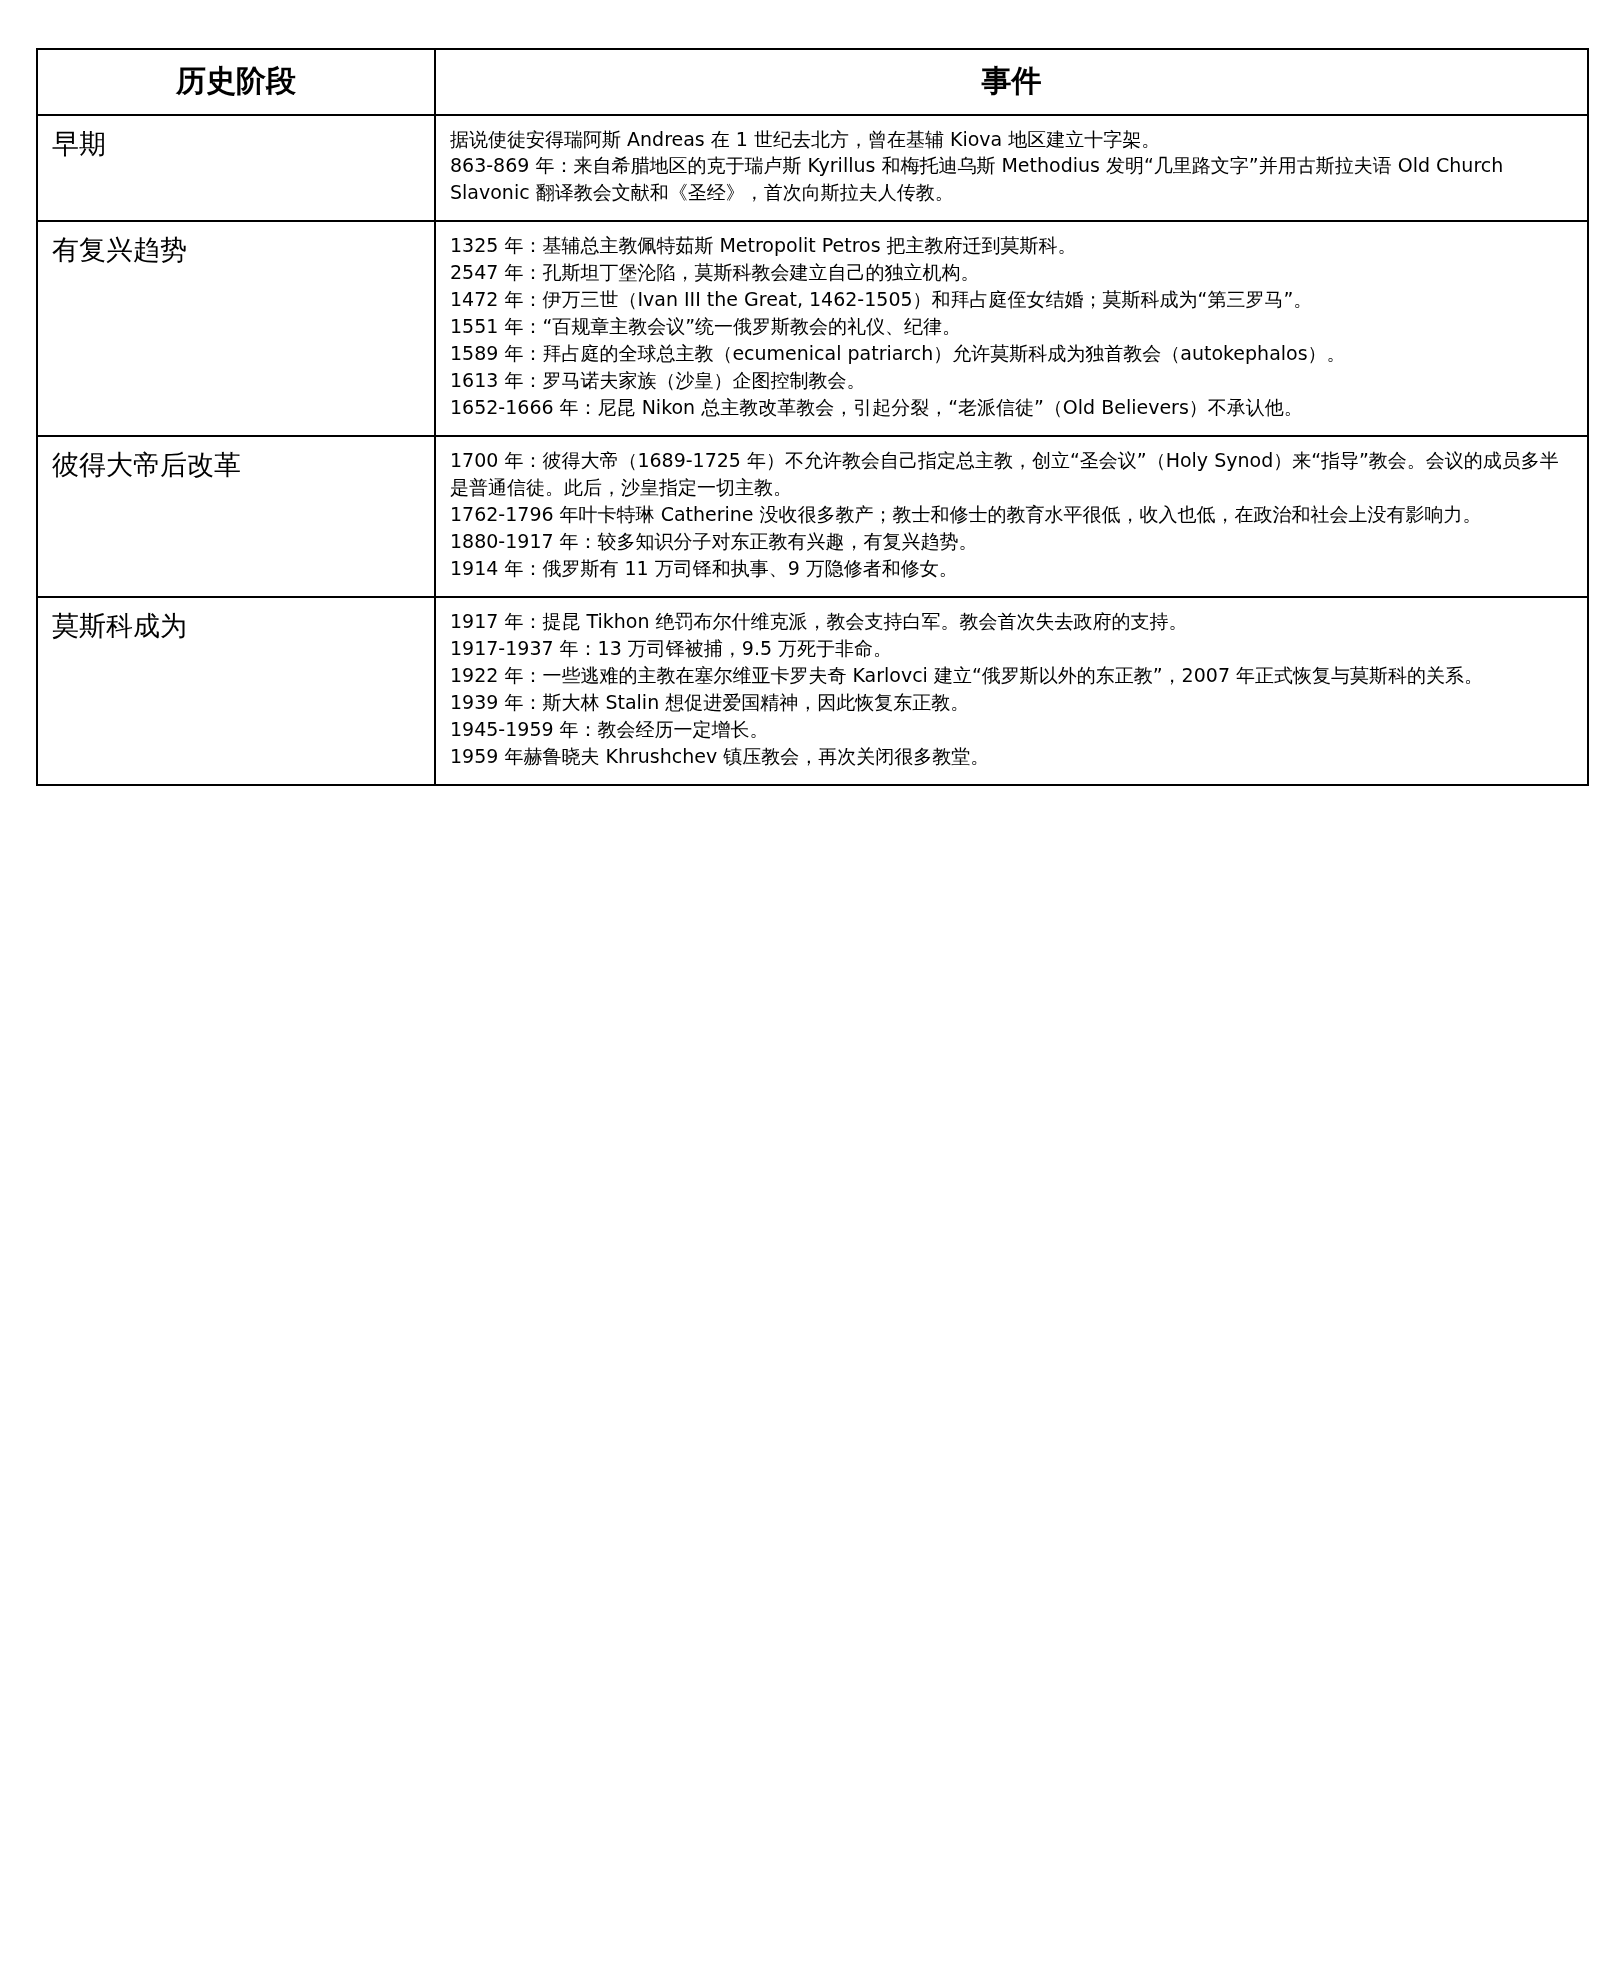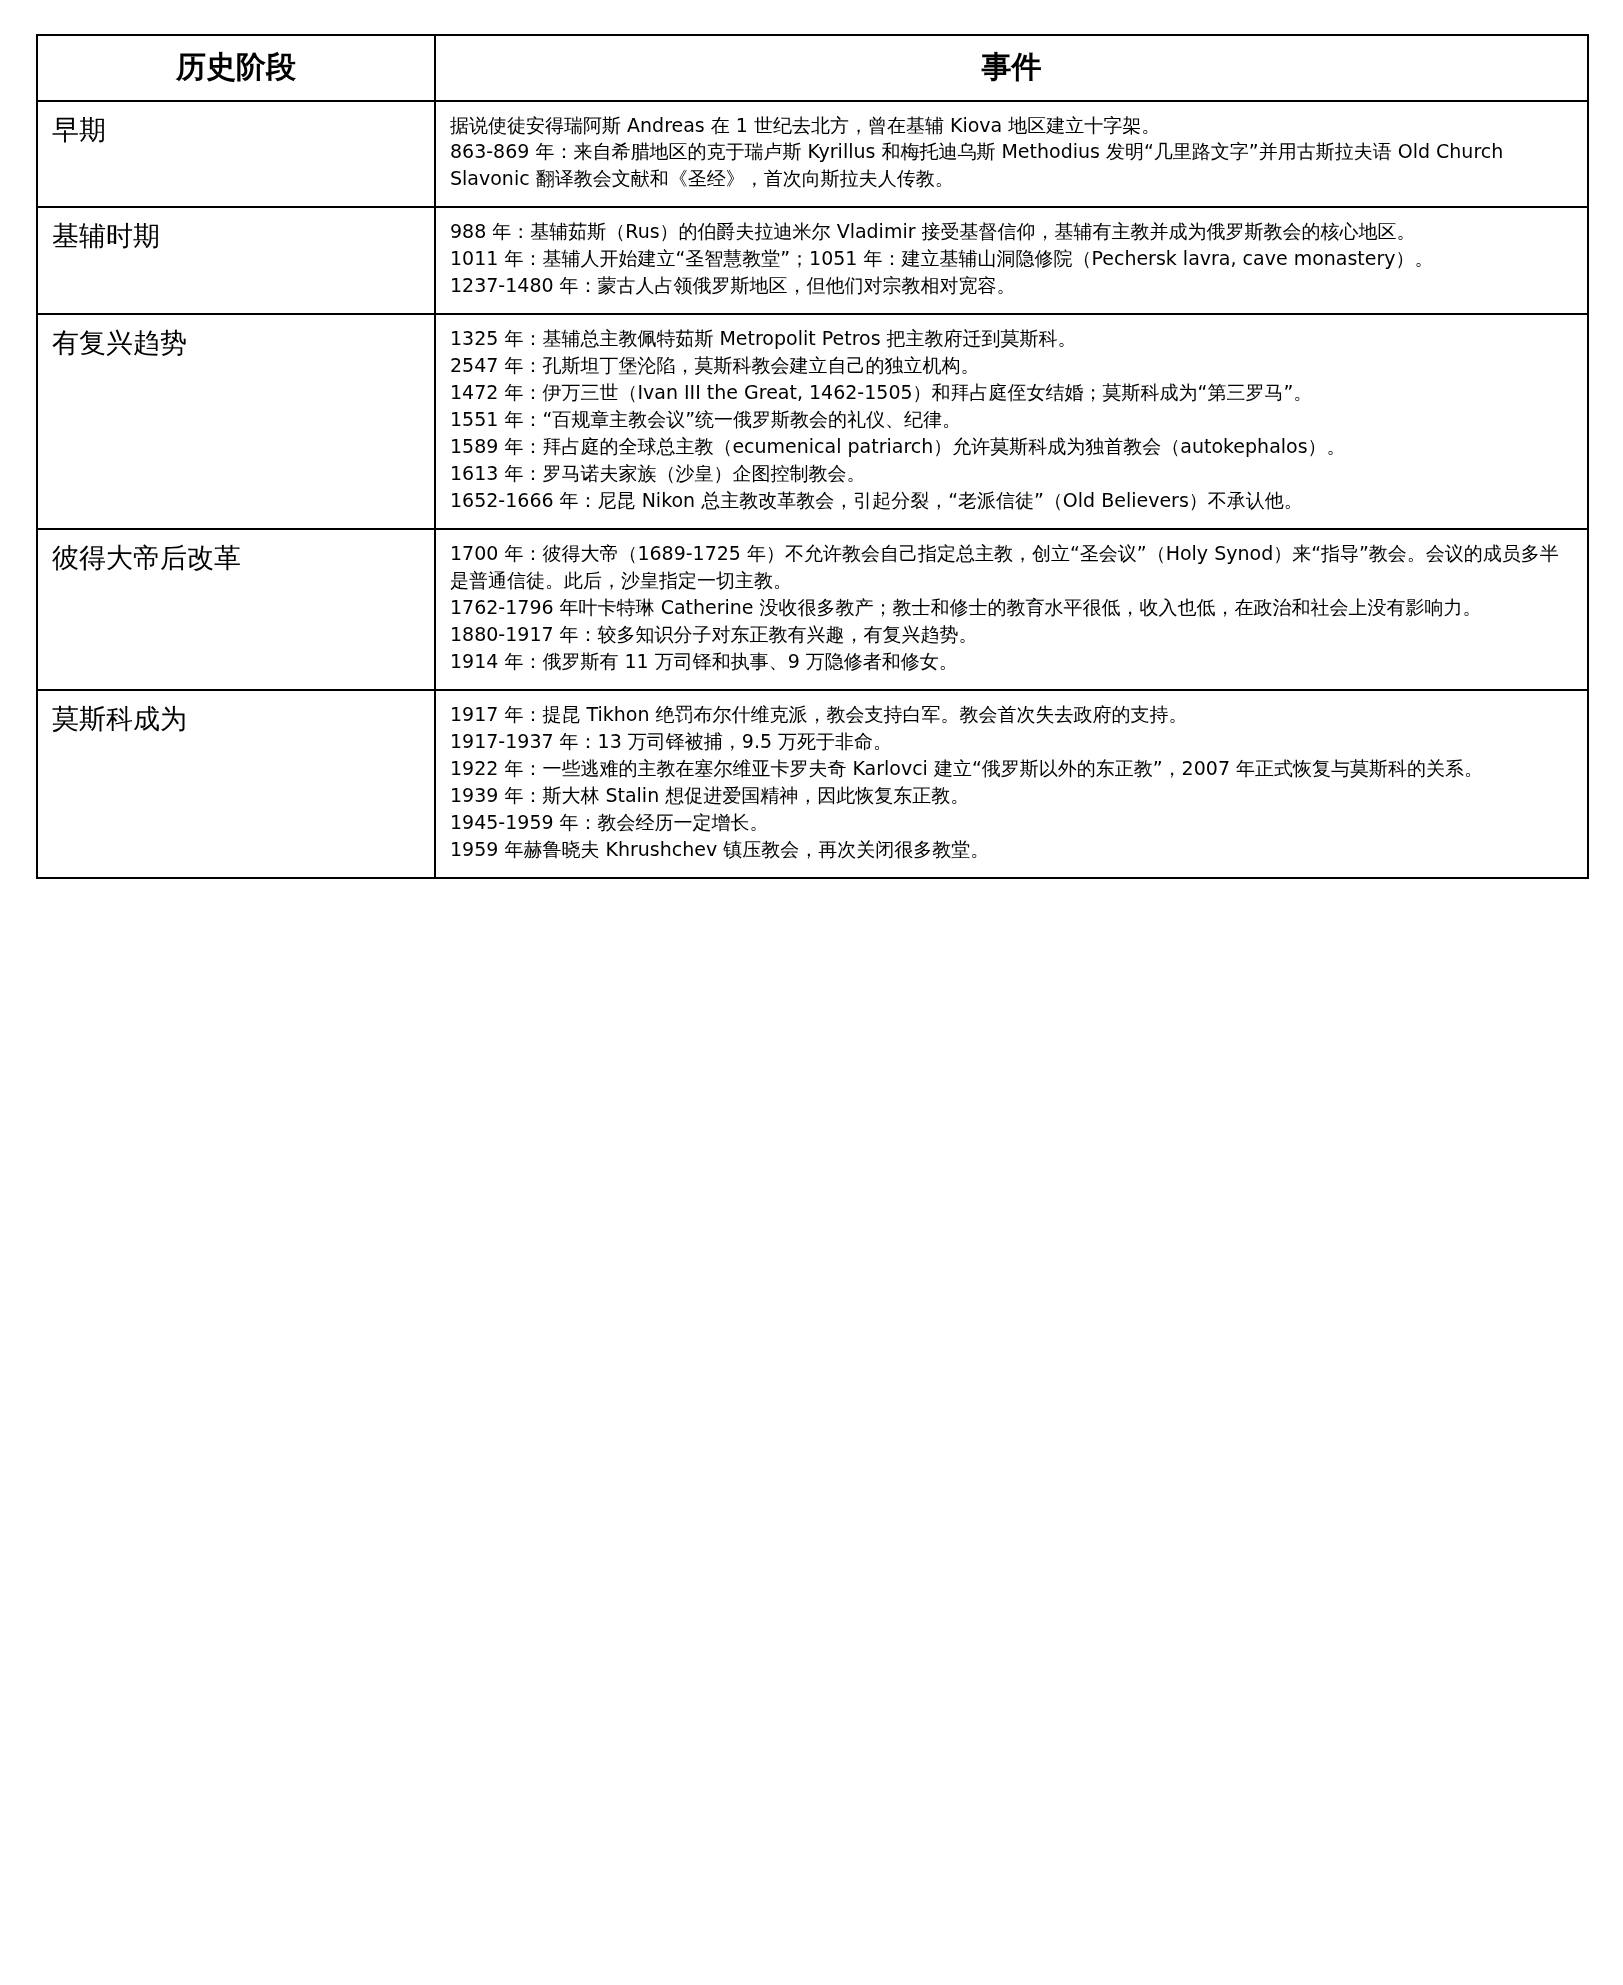--- a/index.html
+++ b/index.html
@@ -7,21 +7,21 @@
     padding: 0;
     background: #ffffff;
   }
   body {
     width: 1623px;
     min-height: 1985px;
     font-family: "DejaVu Sans", "Liberation Sans", sans-serif;
     color: #000000;
   }
   .page {
-    padding: 34px 36px 24px 36px;
+    padding: 48px 36px 24px 36px;
     box-sizing: border-box;
     width: 1527px;
   }
   table.history-table {
     border-collapse: collapse;
     width: 1551px;
     table-layout: fixed;
   }
   table.history-table col.col-phase { width: 398px; }
   table.history-table col.col-events { width: 1153px; }
@@ -83,28 +83,20 @@
     </thead>
     <tbody>
       <tr>
         <td class="phase-cell">早期</td>
         <td class="events-cell">
           <span class="line">据说使徒安得瑞阿斯 Andreas 在 1 世纪去北方，曾在基辅 Kiova 地区建立十字架。</span>
           <span class="line">863-869 年：来自希腊地区的克于瑞卢斯 Kyrillus 和梅托迪乌斯 Methodius 发明“几里路文字”并用古斯拉夫语 Old Church Slavonic 翻译教会文献和《圣经》，首次向斯拉夫人传教。</span>
         </td>
       </tr>
       <tr>
-        <td class="phase-cell">基辅时期</td>
-        <td class="events-cell">
-          <span class="line">988 年：基辅茹斯（Rus）的伯爵夫拉迪米尔 Vladimir 接受基督信仰，基辅有主教并成为俄罗斯教会的核心地区。</span>
-          <span class="line">1011 年：基辅人开始建立“圣智慧教堂”；1051 年：建立基辅山洞隐修院（Pechersk lavra, cave monastery）。</span>
-          <span class="line">1237-1480 年：蒙古人占领俄罗斯地区，但他们对宗教相对宽容。</span>
-        </td>
-      </tr>
-      <tr>
         <td class="phase-cell">有复兴趋势</td>
         <td class="events-cell">
           <span class="line">1325 年：基辅总主教佩特茹斯 Metropolit Petros 把主教府迁到莫斯科。</span>
           <span class="line">2547 年：孔斯坦丁堡沦陷，莫斯科教会建立自己的独立机构。</span>
           <span class="line">1472 年：伊万三世（Ivan III the Great, 1462-1505）和拜占庭侄女结婚；莫斯科成为“第三罗马”。</span>
           <span class="line">1551 年：“百规章主教会议”统一俄罗斯教会的礼仪、纪律。</span>
           <span class="line">1589 年：拜占庭的全球总主教（ecumenical patriarch）允许莫斯科成为独首教会（autokephalos）。</span>
           <span class="line">1613 年：罗马诺夫家族（沙皇）企图控制教会。</span>
           <span class="line">1652-1666 年：尼昆 Nikon 总主教改革教会，引起分裂，“老派信徒”（Old Believers）不承认他。</span>
         </td>

